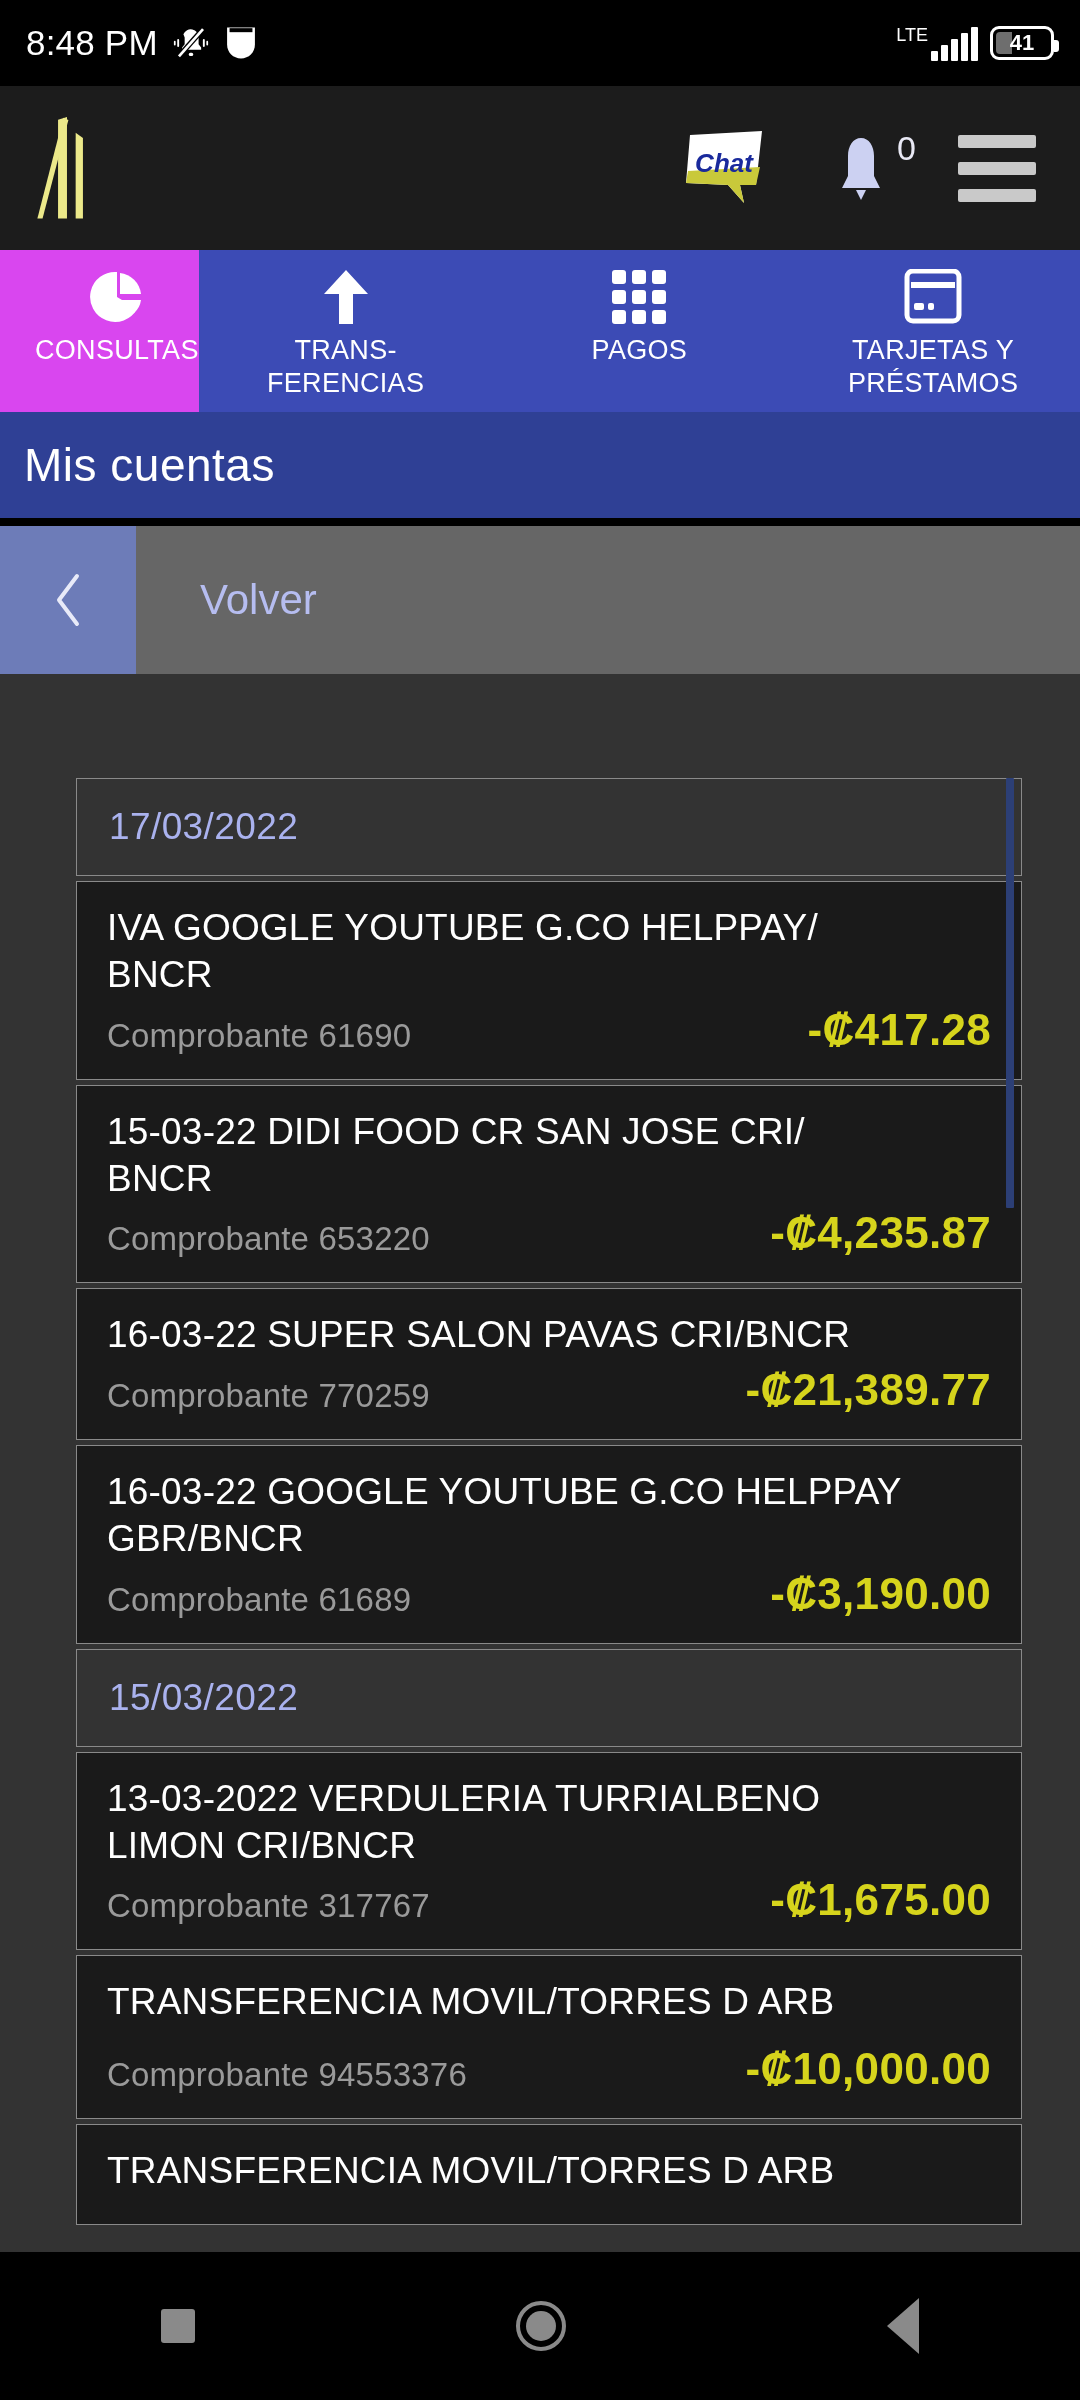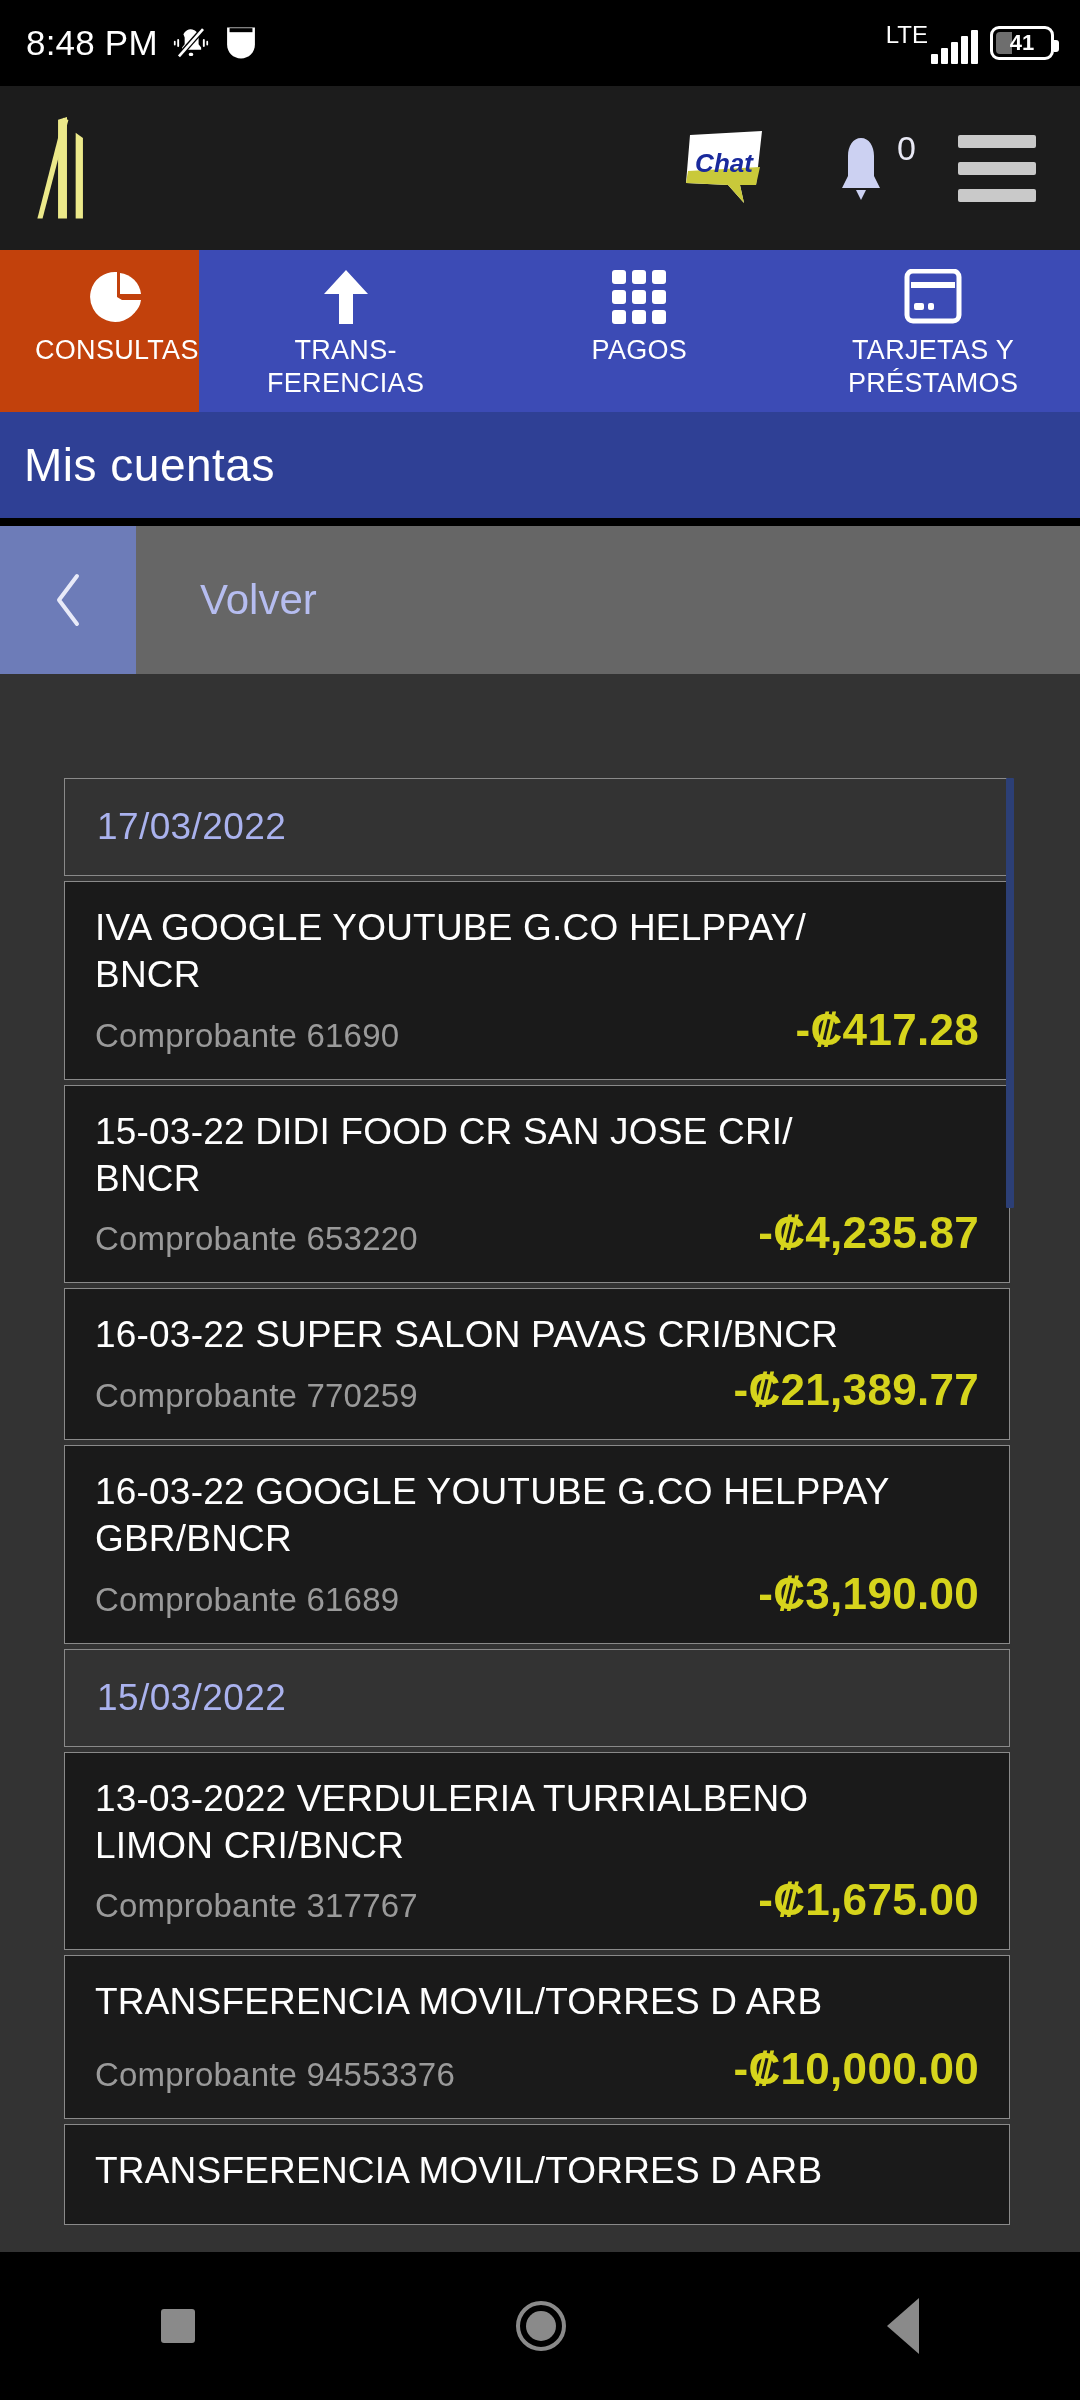--- a/index.html
+++ b/index.html
@@ -16,21 +16,21 @@
     position:absolute; top:0; left:0; width:1080px; height:86px;
     background:#000; display:flex; align-items:center;
     padding:0 26px; color:#fff;
   }
   .sb-left{ display:flex; align-items:center; gap:14px; }
   .sb-clock{ font-size:35px; letter-spacing:.2px; color:#fff; }
   .sb-right{ margin-left:auto; display:flex; align-items:center; gap:12px; }
   .ico-mute{ width:38px; height:38px; }
   .ico-shield{ width:34px; height:38px; }
   .lte-wrap{ display:flex; align-items:flex-end; gap:3px; }
-  .lte-txt{ font-size:24px; line-height:1; color:#fff; margin-bottom:17px; }
+  .lte-txt{ font-size:18px; line-height:1; color:#fff; margin-bottom:17px; }
   .sig{ display:flex; align-items:flex-end; gap:3px; height:34px; }
   .sig i{ display:block; width:7px; background:#fff; border-radius:1px; }
   .sig i:nth-child(1){ height:10px; }
   .sig i:nth-child(2){ height:16px; }
   .sig i:nth-child(3){ height:22px; }
   .sig i:nth-child(4){ height:28px; }
   .sig i:nth-child(5){ height:34px; }
   .batt{
     position:relative; width:64px; height:34px;
     border:3px solid #fff; border-radius:9px;
@@ -98,21 +98,21 @@
   .chev{
     width:30px; height:56px;
   }
   .back-lbl{ color:#b6bdf0; font-size:42px; margin-left:64px; }
 
   
   .content{
     position:absolute; top:674px; left:0; width:1080px; height:1578px;
     background:#333; overflow:hidden;
   }
-  .list{ position:absolute; top:104px; left:64px; width:946px; }
+  .list{ position:absolute; top:104px; left:76px; width:946px; }
   .row{ border:1px solid #8a8a8a; margin-bottom:5px; position:relative; }
   .row.date{ background:#333; height:98px; display:flex; align-items:center; padding-left:32px; }
   .date-lbl{ color:#aab2ee; font-size:37px; letter-spacing:.4px; }
   .row.txn{ background:#1a1a1a; padding:22px 30px 24px 30px; }
   .txn-title{
     color:#fff; font-size:37px; line-height:1.28; letter-spacing:.2px;
     white-space:pre-line;
   }
   .txn-bottom{ display:flex; align-items:flex-end; justify-content:space-between; margin-top:6px; }
   .txn-ref{ color:#9a9a9a; font-size:33px; letter-spacing:.2px; }
@@ -211,21 +211,21 @@
       <div class="hamb">
         <span></span>
           <span></span>
           <span></span>
       </div>
     </div>
   </div>
 
   <div class="tabs" style="background: rgb(60, 75, 181);">
 
-    <div class="tab first active" style="background: #c2410c; padding-left: 35px;">
+    <div class="tab first active" style="background: #d946ef; padding-left: 35px;">
       <div class="tab-ico">
         <svg width="56" height="56" viewBox="0 0 56 56">
           <path d="M28 28 L28 3 A25 25 0 1 0 48 40 Z" fill="#fff"></path>
           <path d="M31 25 L31 4 A24 24 0 0 1 52 25 Z" fill="#fff"></path>
           <path d="M31 31 L52 31 A21 21 0 0 1 45 44 Z" fill="#fff"></path>
         </svg>
       </div>
       <div class="tab-lbl">CONSULTAS</div>
     </div>
 

